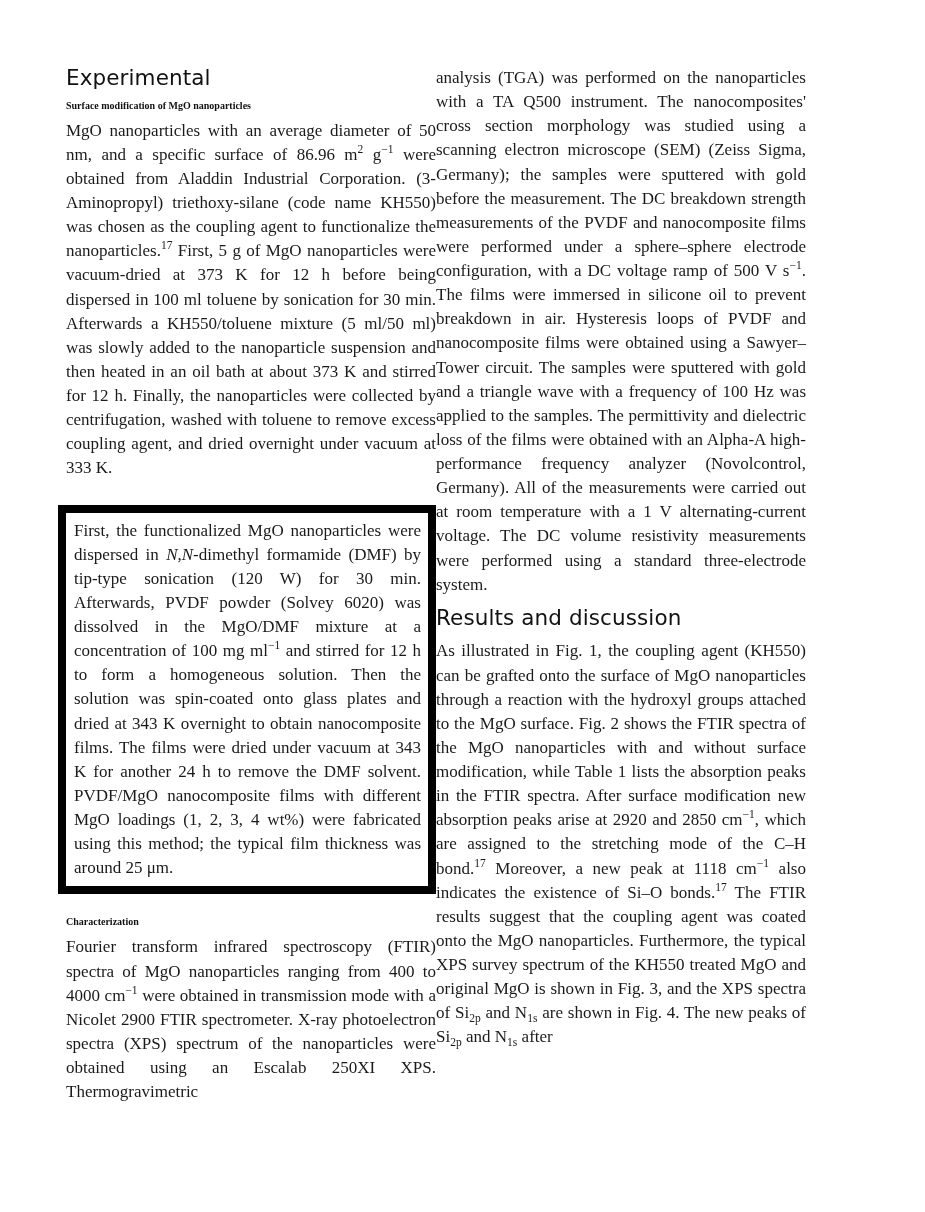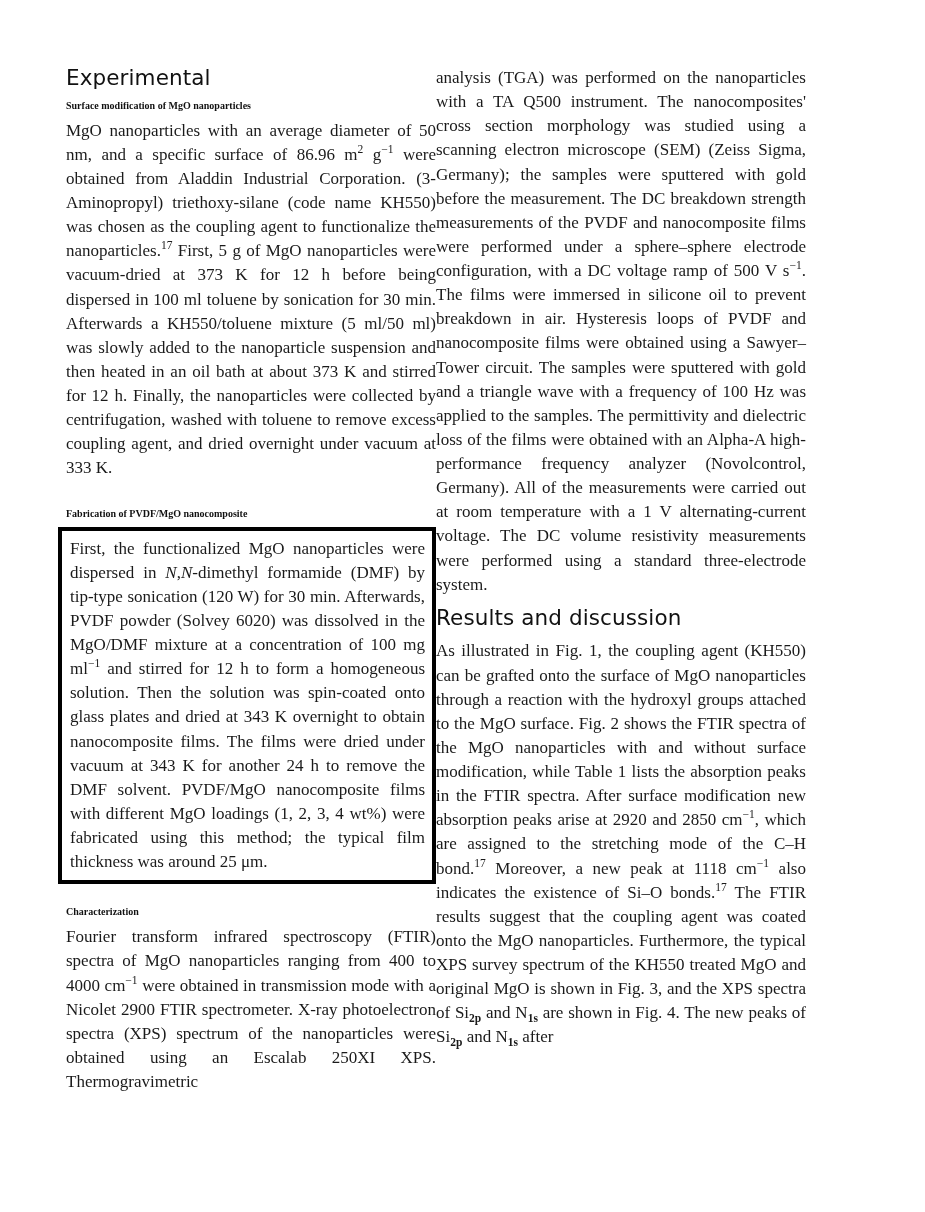--- a/index.html
+++ b/index.html
@@ -53,39 +53,38 @@
     line-height: 1.42;
     margin: 0 0 9px 0;
     text-align: justify;
     text-justify: inter-word;
     hyphens: manual;
     color: #1a1a1a;
   }
   p.body:last-child { margin-bottom: 0; }
   .spacer-sm { height: 12px; }
   .highlight-box {
-    border: 4px solid #000000;
+    border: 8px solid #000000;
     padding: 6px 7px 6px 8px;
     margin: 3px 0 4px -8px;
     width: 378px;
     box-sizing: border-box;
   }
   .highlight-box p.body {
     margin: 0;
   }
   sup {
     font-size: 0.68em;
     vertical-align: super;
     line-height: 0;
   }
   sub {
     font-size: 0.68em;
     vertical-align: sub;
     line-height: 0;
-    font-weight: bold;
   }
   .ital { font-style: italic; }
   .results-title {
     margin-top: 19px;
   }
 </style>
 </head>
 <body>
 
 <div class="page">
@@ -94,21 +93,20 @@
     <div class="col">
 
       <h1 class="section-title">Experimental</h1>
 
       <h2 class="sub-title">Surface modification of MgO nanoparticles</h2>
 
       <p class="body"><span>MgO nanoparticles with an average diameter of 50 nm, and a specific surface of 86.96 m</span><sup>2</sup><span> g</span><sup>−1</sup><span> were obtained from Aladdin Industrial Corporation. (3-Aminopropyl) triethoxy-silane (code name KH550) was chosen as the coupling agent to functionalize the nanoparticles.</span><sup>17</sup><span> First, 5 g of MgO nanoparticles were vacuum-dried at 373 K for 12 h before being dispersed in 100 ml toluene by sonication for 30 min. Afterwards a KH550/toluene mixture (5 ml/50 ml) was slowly added to the nanoparticle suspension and then heated in an oil bath at about 373 K and stirred for 12 h. Finally, the nanoparticles were collected by centrifugation, washed with toluene to remove excess coupling agent, and dried overnight under vacuum at 333 K.</span></p>
 
       <div class="spacer-sm"></div>
 
-      <h2 class="sub-title">Fabrication of PVDF/MgO nanocomposite</h2>
 
       <div class="highlight-box">
         <p class="body"><span>First, the functionalized MgO nanoparticles were dispersed in </span><span class="ital">N</span><span>,</span><span class="ital">N</span><span>-dimethyl formamide (DMF) by tip-type sonication (120 W) for 30 min. Afterwards, PVDF powder (Solvey 6020) was dissolved in the MgO/DMF mixture at a concentration of 100 mg ml</span><sup>−1</sup><span> and stirred for 12 h to form a homogeneous solution. Then the solution was spin-coated onto glass plates and dried at 343 K overnight to obtain nanocomposite films. The films were dried under vacuum at 343 K for another 24 h to remove the DMF solvent. PVDF/MgO nanocomposite films with different MgO loadings (1, 2, 3, 4 wt%) were fabricated using this method; the typical film thickness was around 25 μm.</span></p>
       </div>
 
       <div class="spacer-sm"></div>
 
       <h2 class="sub-title">Characterization</h2>
 
       <p class="body"><span>Fourier transform infrared spectroscopy (FTIR) spectra of MgO nanoparticles ranging from 400 to 4000 cm</span><sup>−1</sup><span> were obtained in transmission mode with a Nicolet 2900 FTIR spectrometer. X-ray photoelectron spectra (XPS) spectrum of the nanoparticles were obtained using an Escalab 250XI XPS. Thermogravimetric</span></p>

